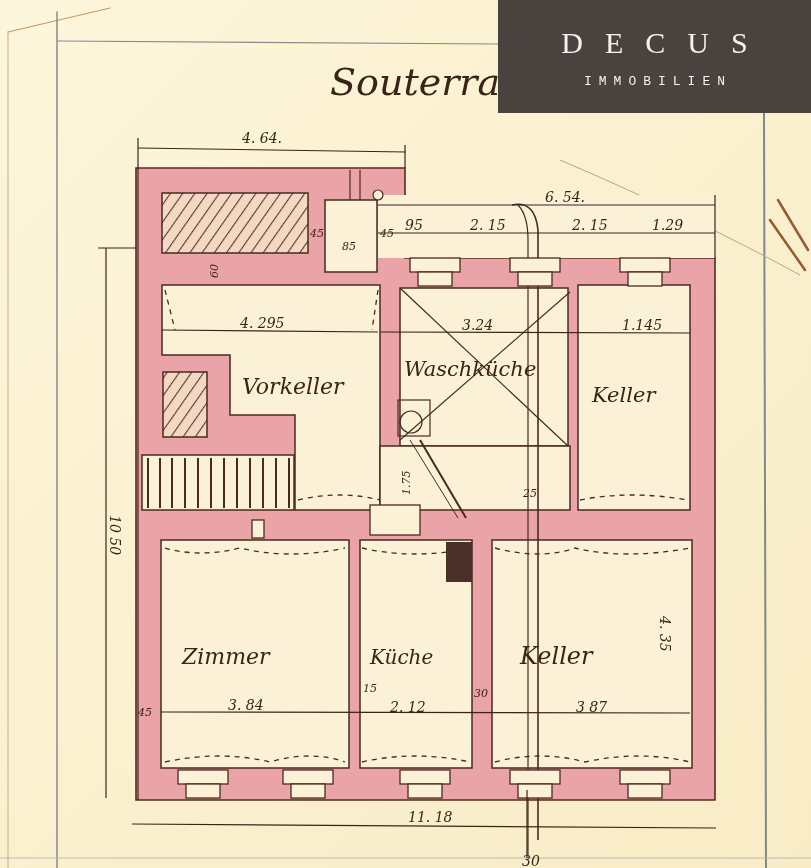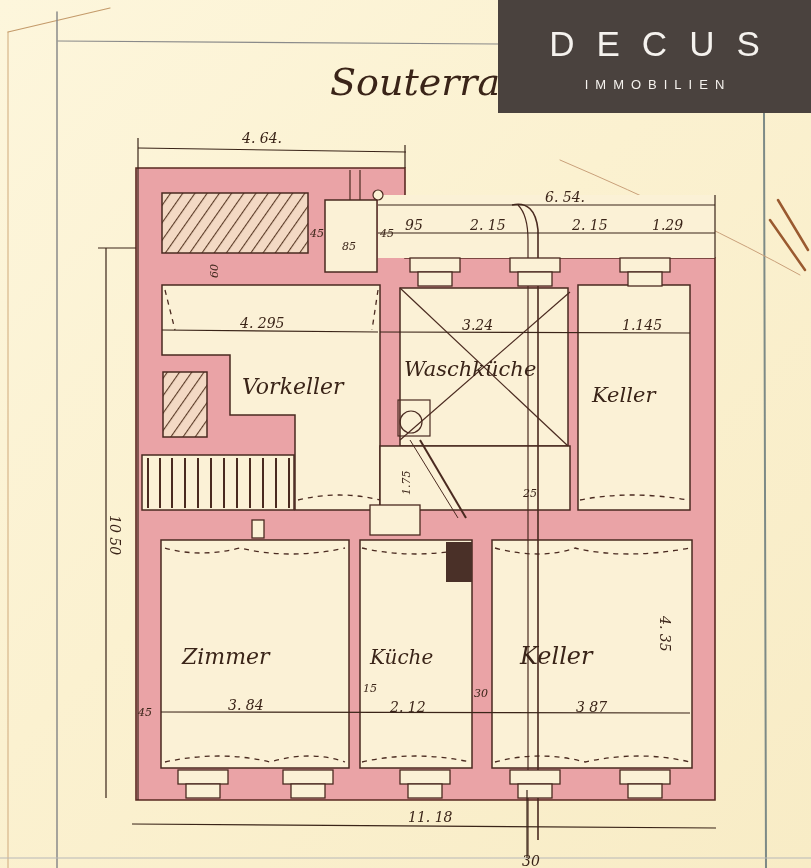--- a/index.html
+++ b/index.html
@@ -13,26 +13,26 @@
     background: linear-gradient(135deg, #fdf6dc 0%, #fbf1d0 45%, #f8ecc6 100%);
   }
   svg.plan { position: absolute; left: 0; top: 0; }
   .logo {
     position: absolute; left: 498px; top: 0; width: 313px; height: 113px;
     background: #4a423e;
     display: flex; flex-direction: column; align-items: center; justify-content: center;
     color: #f5f2ee;
   }
   .logo-main {
-    font-family: Liberation Sans, sans-serif;
-    font-size: 35px; letter-spacing: 22px; font-weight: 400;
+    font-family: Liberation Serif, serif;
+    font-size: 30px; letter-spacing: 22px; font-weight: 400;
     margin-left: 22px; line-height: 1; margin-top: 4px;
   }
   .logo-sub {
-    font-family: Liberation Sans, sans-serif;
+    font-family: Liberation Mono, monospace;
     font-size: 13px; letter-spacing: 7px; margin-top: 16px; margin-left: 7px;
   }
   .hand {
     font-family: "DejaVu Serif", serif; font-style: italic; fill: #3a2418;
   }
   .dim { font-family: "DejaVu Serif", serif; font-style: italic; fill: #3a2418; font-size: 14px; }
   .dim-s { font-family: "DejaVu Serif", serif; font-style: italic; fill: #3a2418; font-size: 11px; }
 </style>
 </head>
 <body>

